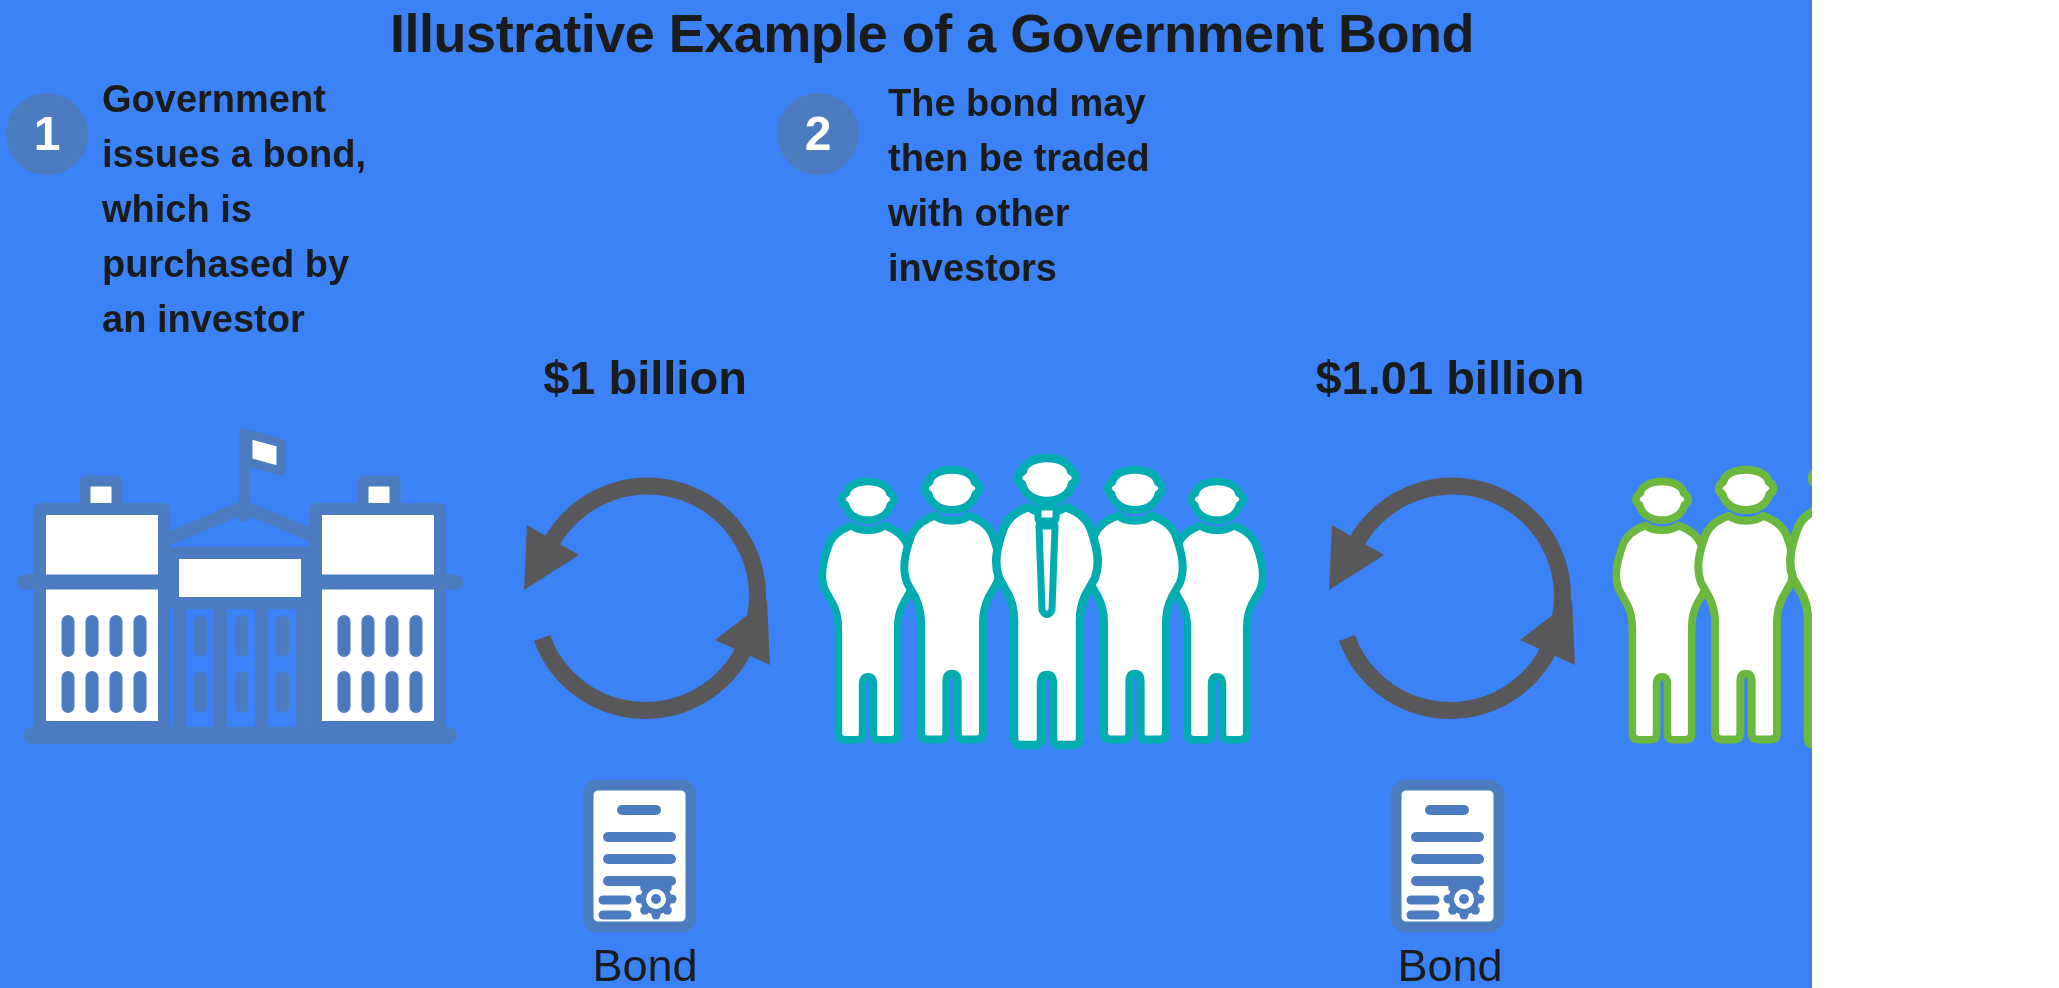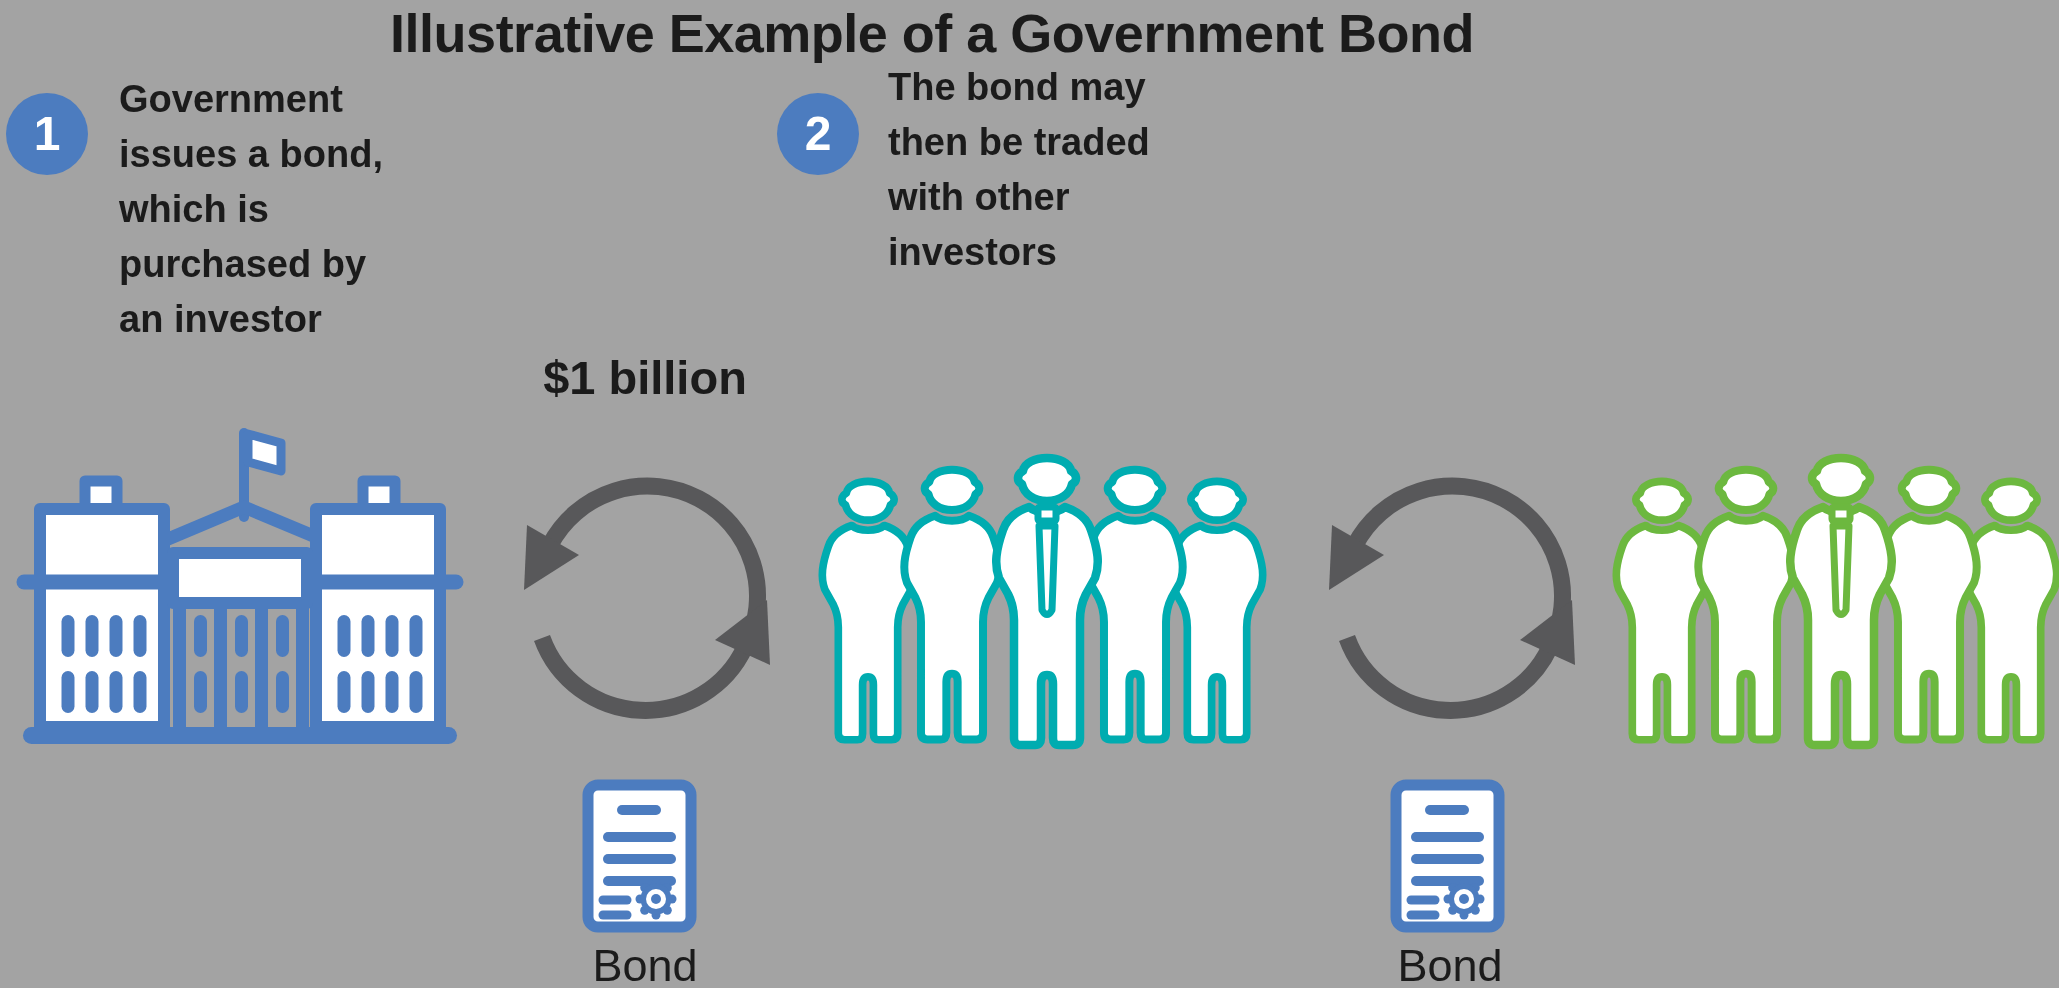--- a/index.html
+++ b/index.html
@@ -1,27 +1,27 @@
 <!DOCTYPE html>
 <html><head>
 <meta charset="utf-8">
 <style>
   html,body{margin:0;padding:0;background:#fff;}
-  #canvas{position:relative;width:2059px;height:988px;background:#a3a3a3;overflow:hidden;
+  #canvas{position:relative;width:1812px;height:988px;background:#3b82f6;overflow:hidden;
           font-family:"Liberation Sans",sans-serif;color:#1b1b1b;}
   .abs{position:absolute;}
   svg{overflow:visible;display:block;}
   .title{left:0;top:2px;width:1864px;text-align:center;font-size:54px;font-weight:bold;letter-spacing:-0.5px;}
   .badge{width:82px;height:82px;border-radius:50%;background:#4C7CBF;color:#fff;
          font-size:48px;font-weight:bold;text-align:center;line-height:82px;}
   .badge1{left:6px;top:93px;}
   .badge2{left:777px;top:93px;}
   .step-text{font-size:38px;font-weight:bold;line-height:55px;}
-  .step1{left:119px;top:72px;width:290px;}
-  .step2{left:888px;top:60px;width:315px;}
+  .step1{left:102px;top:72px;width:290px;}
+  .step2{left:888px;top:76px;width:315px;}
   .amount{width:290px;text-align:center;font-size:47px;font-weight:bold;}
   .amount1{left:500px;top:350px;text-align:center;}
   .amount2{left:1305px;top:350px;}
   .bond-label{width:290px;text-align:center;font-size:45px;font-weight:normal;}
   .bond1-label{left:500px;top:940px;}
   .bond2-label{left:1305px;top:940px;}
 </style>
 </head>
 <body>
 
@@ -84,20 +84,21 @@
 
   <div class="abs title">Illustrative Example of a Government Bond</div>
 
   <div class="abs badge badge1">1</div>
   <div class="abs step-text step1">Government issues a bond, which is purchased by an investor</div>
 
   <div class="abs badge badge2">2</div>
   <div class="abs step-text step2">The bond may then be traded with other investors</div>
 
   <div class="abs amount amount1">$1 billion</div>
+  <div class="abs amount amount2">$1.01 billion</div>
 
   <svg class="abs" style="left:15px;top:425px;" width="450" height="320" viewBox="0 0 450 320" color="#4C7CBF">
     <g stroke="currentColor" fill="none" stroke-linecap="round" stroke-linejoin="round">
       <line x1="229" y1="8" x2="229" y2="92" stroke-width="10"></line>
       <path d="M233,9 L266,18 L266,46 L233,37 Z" fill="#fff" stroke-width="9"></path>
       <path d="M127,125 L229,82 L332,125" stroke-width="13"></path>
       <rect x="70" y="56" width="32" height="34" fill="#fff" stroke-width="11"></rect>
       <rect x="348" y="56" width="32" height="34" fill="#fff" stroke-width="11"></rect>
       <rect x="25" y="84" width="124" height="218" fill="#fff" stroke-width="12"></rect>
       <rect x="301" y="84" width="124" height="218" fill="#fff" stroke-width="12"></rect>

